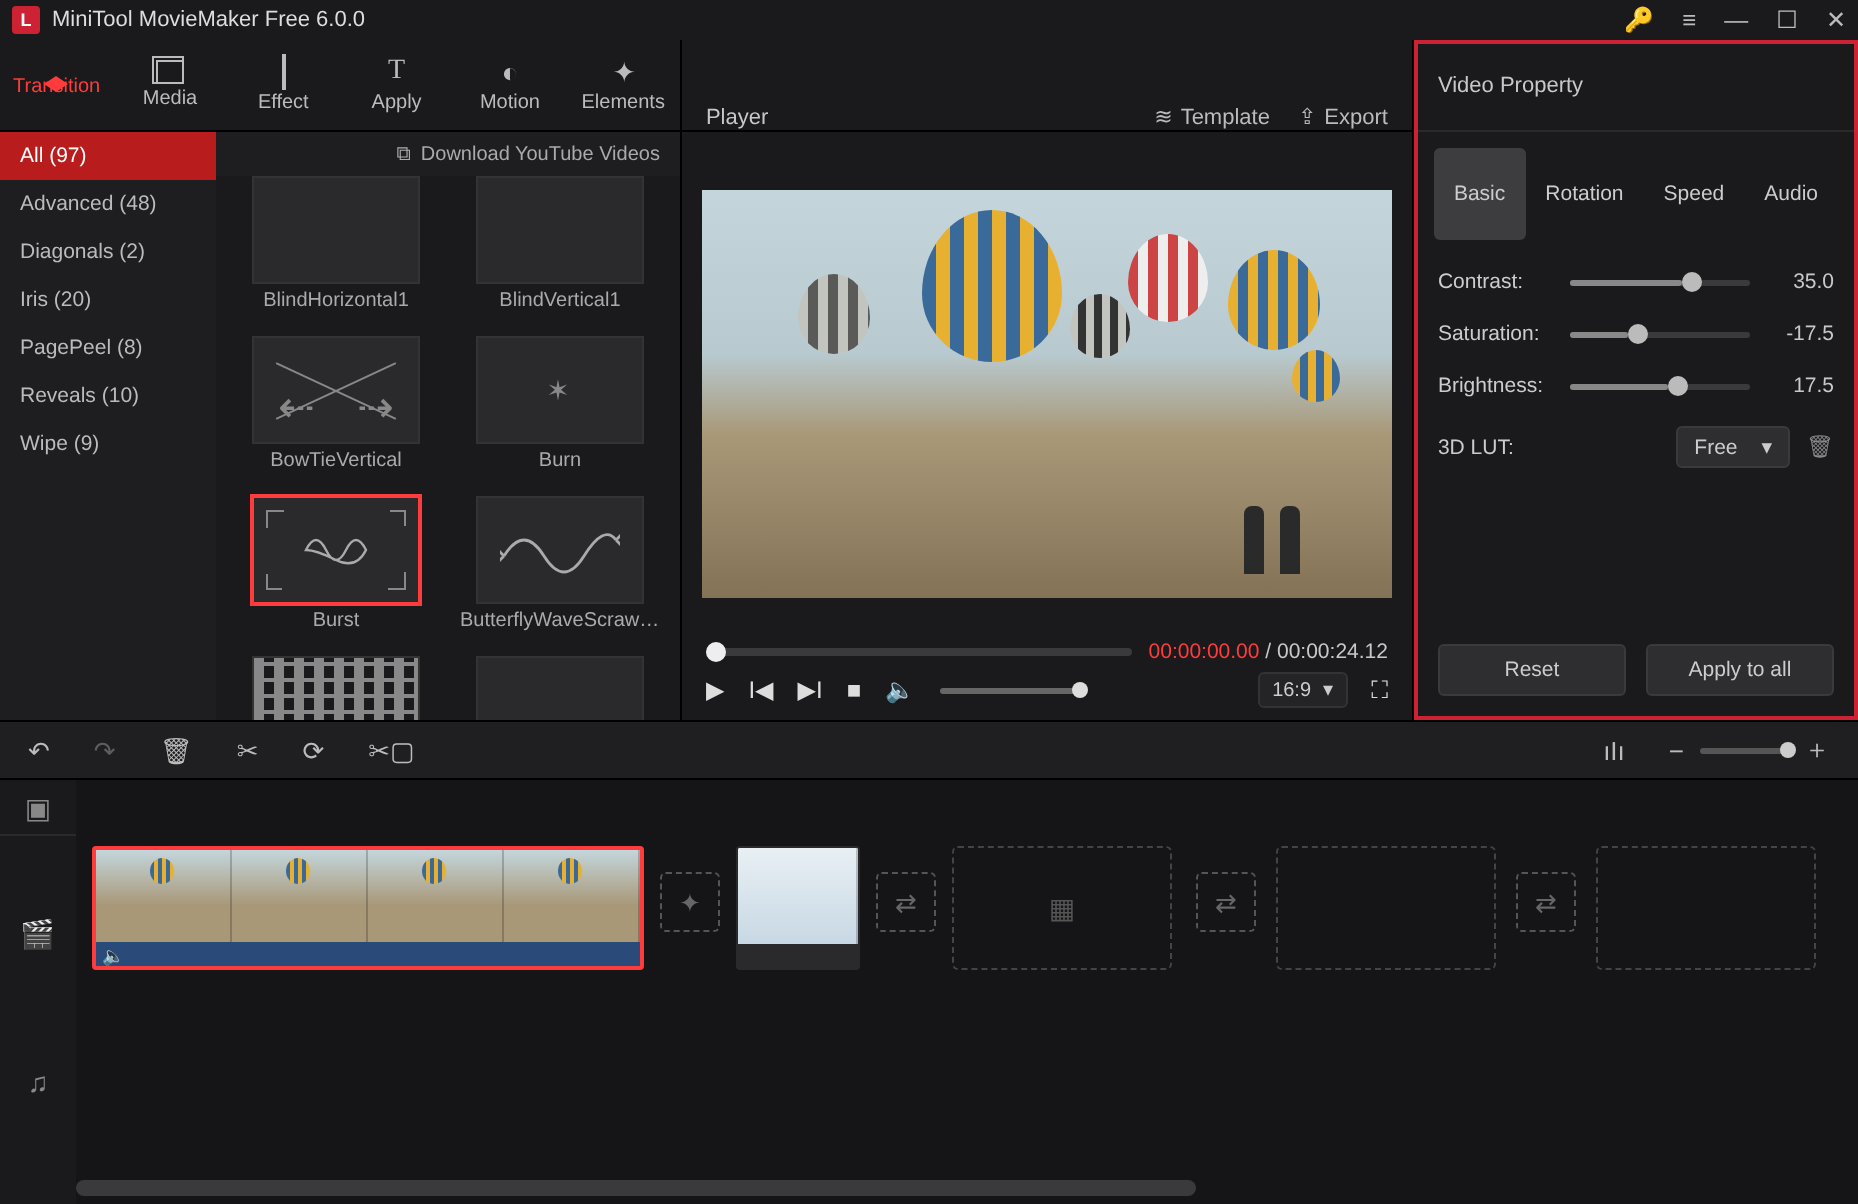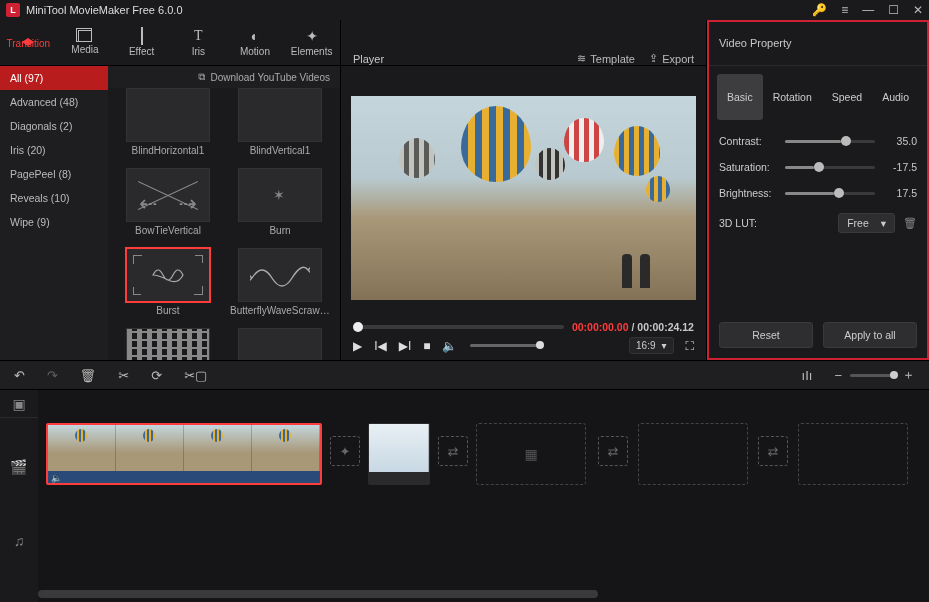--- a/index.html
+++ b/index.html
@@ -161,21 +161,21 @@
   .balloon.b1{width:70px;height:76px;left:110px;top:10px;background:repeating-linear-gradient(90deg,#3a6a9a 0 7px,#e8b030 7px 14px);} 
   .balloon.b2{width:36px;height:40px;left:48px;top:42px;background:repeating-linear-gradient(90deg,#c2c4c0 0 5px,#5a5a58 5px 10px);}
   .balloon.b3{width:40px;height:44px;right:92px;top:22px;background:repeating-linear-gradient(90deg,#c44 0 5px,#eee 5px 10px);}
   .balloon.b4{width:46px;height:50px;right:36px;top:30px;background:repeating-linear-gradient(90deg,#e8b030 0 5px,#3a6a9a 5px 10px);}
   .balloon.b5{width:30px;height:32px;left:184px;top:52px;background:repeating-linear-gradient(90deg,#c2c4c0 0 4px,#333 4px 8px);}
   .balloon.b6{width:24px;height:26px;right:26px;top:80px;background:repeating-linear-gradient(90deg,#e8b030 0 4px,#3a6a9a 4px 8px);}
   .people{position:absolute;bottom:12px;right:46px;width:28px;height:42px;}
   .people:before,.people:after{content:"";position:absolute;bottom:0;width:10px;height:34px;background:#2a2a2a;border-radius:4px 4px 0 0;}
   .people:before{left:0;} .people:after{right:0;}
 
-  .player-seek{padding:6px 12px 0 12px;display:flex;align-items:center;gap:8px;font-weight:bold;}
+  .player-seek{padding:6px 12px 0 12px;display:flex;align-items:center;gap:8px;}
   .seekbar{flex:1;height:4px;background:#3a3a3c;border-radius:2px;position:relative;}
   .seekbar .knob{position:absolute;left:0;top:-3px;width:10px;height:10px;background:#eee;border-radius:50%;}
   .tc{font-size:10.5px;}
   .tc .cur{color:#ff3b3b;}
   .player-ctrl{padding:4px 12px 6px 12px;display:flex;align-items:center;gap:12px;}
   .player-ctrl .ci{color:#ddd;font-size:12px;}
   .player-ctrl .vol{flex:0 0 70px;height:3px;background:#666;position:relative;border-radius:2px;}
   .player-ctrl .vol:before{content:"";position:absolute;right:-4px;top:-3px;width:8px;height:8px;background:#ddd;border-radius:50%;}
   .player-ctrl .spacer{flex:1;}
   .ar-sel{background:#242426;border:1px solid #333;color:#ccc;padding:2px 6px;border-radius:3px;display:flex;align-items:center;gap:6px;font-size:10px;}
@@ -269,21 +269,21 @@
             <span class="ico-stack"></span>
           </span>
         <span>Media</span>
       </div>
       <div class="tool-tab">
         <span class="ico"><span class="ico-box"></span></span>
         <span>Effect</span>
       </div>
       <div class="tool-tab">
         <span class="ico ico-t">T</span>
-        <span>Iris</span>
+        <span>Apply</span>
       </div>
       <div class="tool-tab">
         <span class="ico">◐</span>
         <span>Motion</span>
       </div>
       <div class="tool-tab">
         <span class="ico ico-dots">✦</span>
         <span>Elements</span>
       </div>
     </div>

